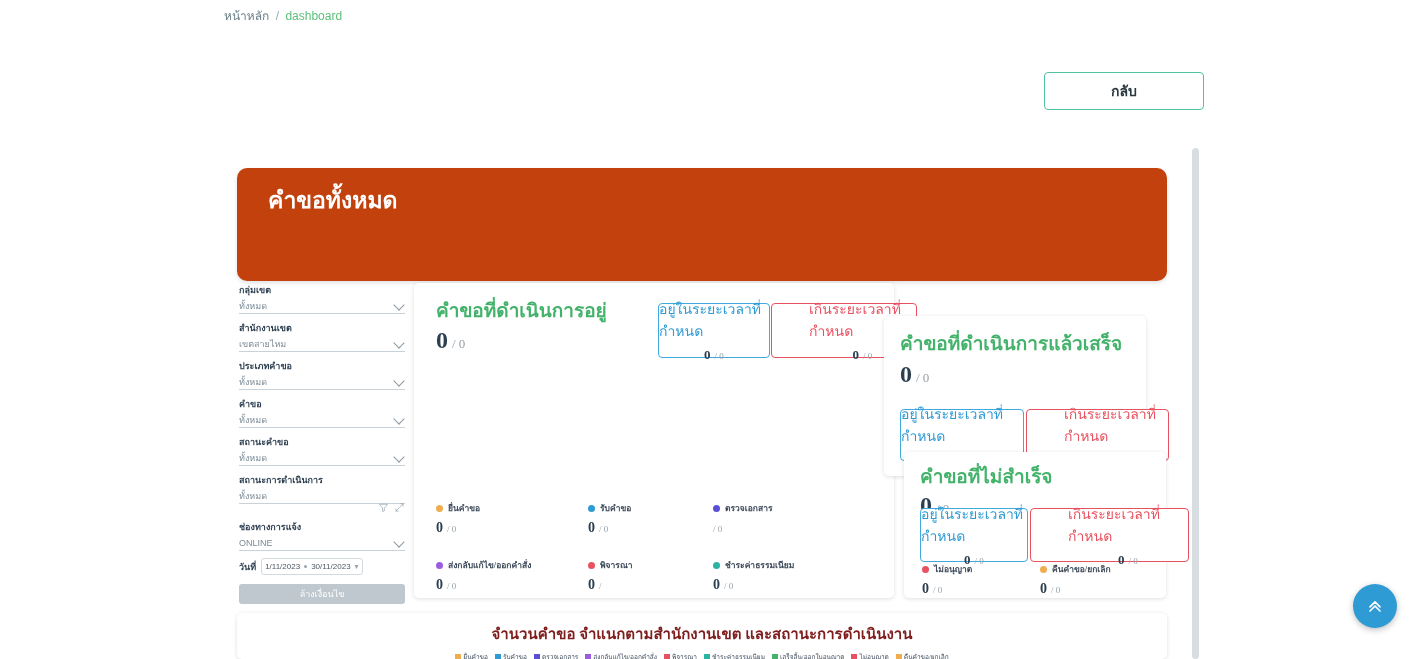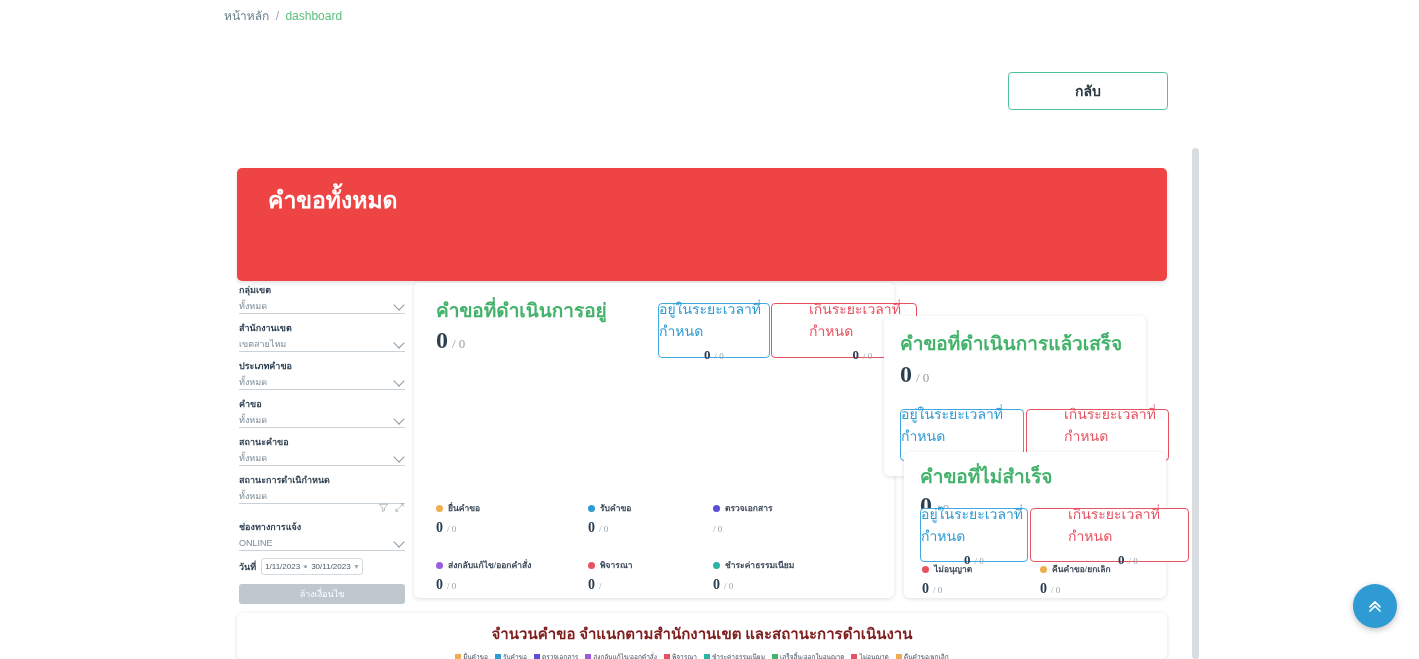--- a/index.html
+++ b/index.html
@@ -24,21 +24,21 @@
     font-size: 12px;
     color: #6b7f89;
     white-space: nowrap;
   }
   .breadcrumb .sep { color: #9aa6ad; margin: 0 3px; }
   .breadcrumb .crumb-active { color: #5bbf7a; }
 
   
   .back-btn {
     position: absolute;
-    left: 1008px;
+    left: 1044px;
     top: 72px;
     width: 160px;
     height: 38px;
     border: 1px solid #4fc3a1;
     border-radius: 4px;
     background: #ffffff;
     color: #2b3a42;
     font-size: 14px;
     font-weight: bold;
     cursor: pointer;
@@ -47,22 +47,22 @@
     justify-content: center;
   }
 
   
   .banner {
     position: absolute;
     left: 237px;
     top: 168px;
     width: 930px;
     height: 113px;
-    background: #ef4444;
-    border-radius: 5px;
+    background: #c2410c;
+    border-radius: 10px;
     box-shadow: 0 2px 4px rgba(0,0,0,0.12);
   }
   .banner-title {
     position: absolute;
     left: 31px;
     top: 14px;
     color: #ffffff;
     font-size: 23px;
     font-weight: bold;
   }
@@ -330,21 +330,21 @@
 
     <div class="f-group">
       <span class="f-label">สถานะคำขอ</span>
       <div class="f-select">
         <span class="val">ทั้งหมด</span>
         <span class="chev"></span>
       </div>
     </div>
 
     <div class="f-group" style="position:relative; margin-bottom:16px;">
-      <span class="f-label">สถานะการดำเนิกำหนด</span>
+      <span class="f-label">สถานะการดำเนินการ</span>
       <div class="f-select">
         <span class="val">ทั้งหมด</span>
       </div>
       <div class="f-select-icons">
         <svg class="ic-sm" viewBox="0 0 24 24">
           <path d="M3 5h18l-7 8v6l-4 2v-8z" fill="none" stroke="#7a8a95" stroke-width="1.6"></path>
         </svg>
         <svg class="ic-sm" viewBox="0 0 24 24">
           <path d="M14 4h6v6M20 4l-8 8M10 20H4v-6M4 20l8-8" fill="none" stroke="#7a8a95" stroke-width="1.6"></path>
         </svg>

